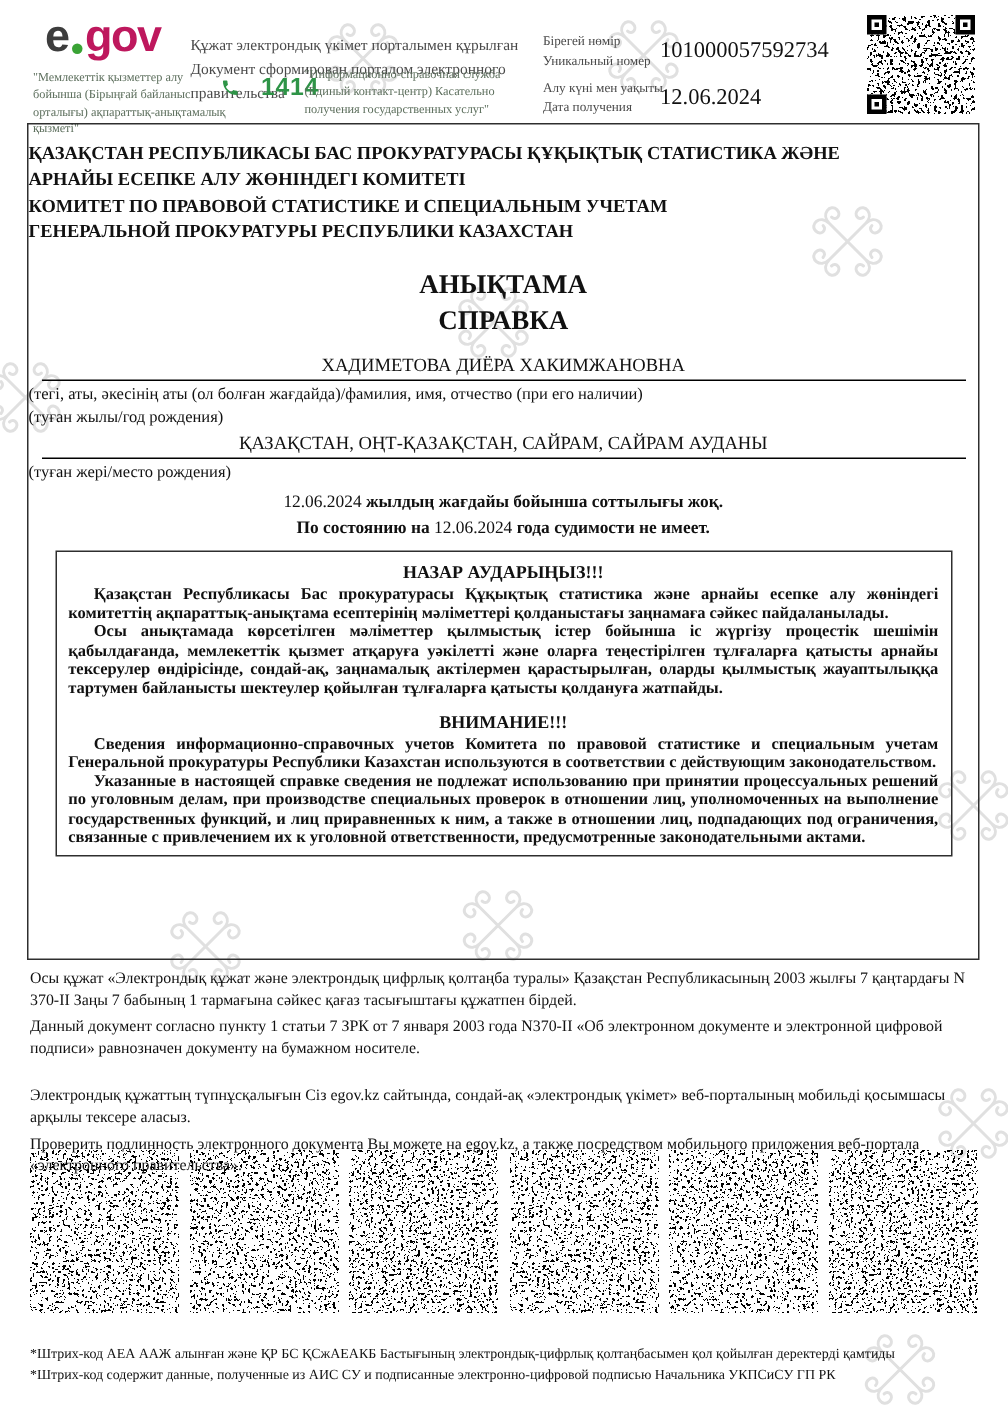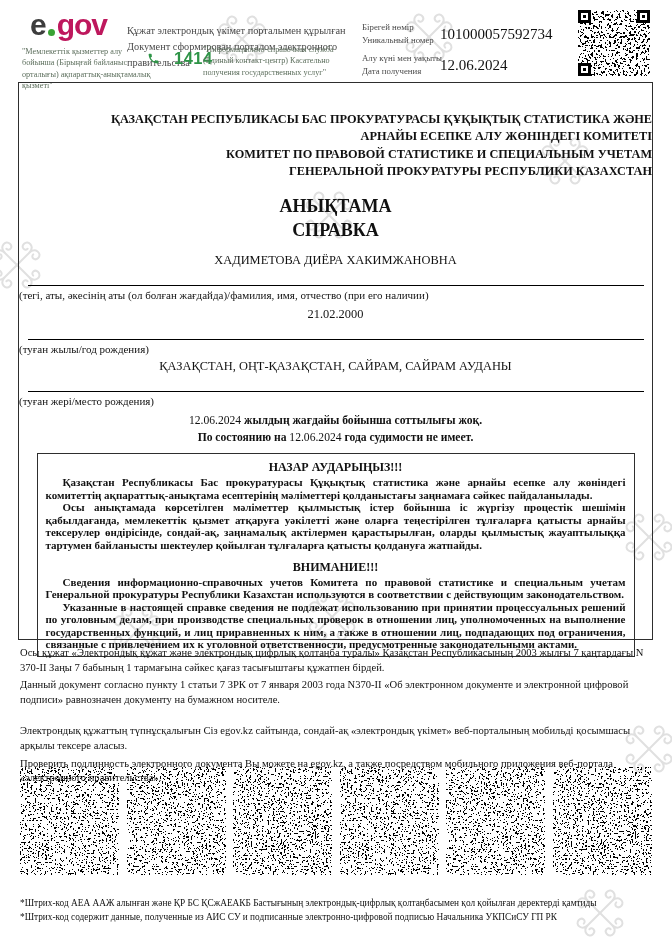--- a/index.html
+++ b/index.html
@@ -30,25 +30,25 @@
   .val-date{left:440px;top:57px;}
 
   .qr-wrap{position:absolute;left:578px;top:10px;width:72px;height:66px;}
   .qr-noise{position:absolute;inset:0;background:#fff;filter:url(#nzQ);}
   .qr-finder{position:absolute;width:13px;height:13px;border:3px solid #000;background:#fff;box-sizing:border-box;}
   .qr-finder::after{content:"";position:absolute;inset:2px;background:#000;}
   .qr-tl{left:0;top:0;} .qr-tr{right:0;top:0;} .qr-bl{left:0;bottom:0;}
 
   
   .docbox{position:absolute;left:18px;top:82px;width:633px;height:556px;border:1px solid #2e2e2e;box-sizing:content-box;}
-  .org-title{margin-top:28px;text-align:right;font-weight:bold;font-size:12.3px;line-height:1.42;}
+  .org-title{margin-top:11px;text-align:left;font-weight:bold;font-size:12.3px;line-height:1.42;}
   .doc-type{margin-top:13px;text-align:center;font-weight:bold;font-size:18px;line-height:1.35;}
 
   .value-line{width:616px;margin:0 auto;text-align:center;border-bottom:1px solid #000;
-              font-size:12.4px;padding-bottom:17px;}
+              font-size:12.4px;padding-bottom:2px;}
   .name-line{margin-top:11px;}
   .caption{text-align:left;font-size:11px;margin-top:3px;}
   .status{text-align:center;font-weight:bold;font-size:11.6px;margin-top:7px;}
   .status .dt{font-weight:normal;}
 
   .notice{margin:9px auto 0;width:580px;border:1px solid #2e2e2e;padding:3px 8px 6px 8px;}
   .notice-title{text-align:center;font-weight:bold;font-size:12px;margin:3px 0 1px 0;}
   .notice p{margin:0;font-weight:bold;font-size:11px;line-height:1.13;text-align:justify;text-indent:17px;}
 
   
@@ -194,21 +194,20 @@
     </div>
 
     <div class="doc-type">
       <div>АНЫҚТАМА</div>
       <div>СПРАВКА</div>
     </div>
 
     <div class="value-line name-line">ХАДИМЕТОВА ДИЁРА ХАКИМЖАНОВНА</div>
     <div class="caption">(тегі, аты, әкесінің аты (ол болған жағдайда)/фамилия, имя, отчество (при его наличии)</div>
 
-    <div class="value-line" style="margin-top:6px">21.02.2000</div>
     <div class="caption">(туған жылы/год рождения)</div>
 
     <div class="value-line" style="margin-top:4px">ҚАЗАҚСТАН, ОҢТ-ҚАЗАҚСТАН, САЙРАМ, САЙРАМ АУДАНЫ</div>
     <div class="caption">(туған жері/место рождения)</div>
 
     <div class="status">
       <span class="dt">12.06.2024</span>
       <span>жылдың жағдайы бойынша соттылығы жоқ.</span>
     </div>
     <div class="status" style="margin-top:4px">

